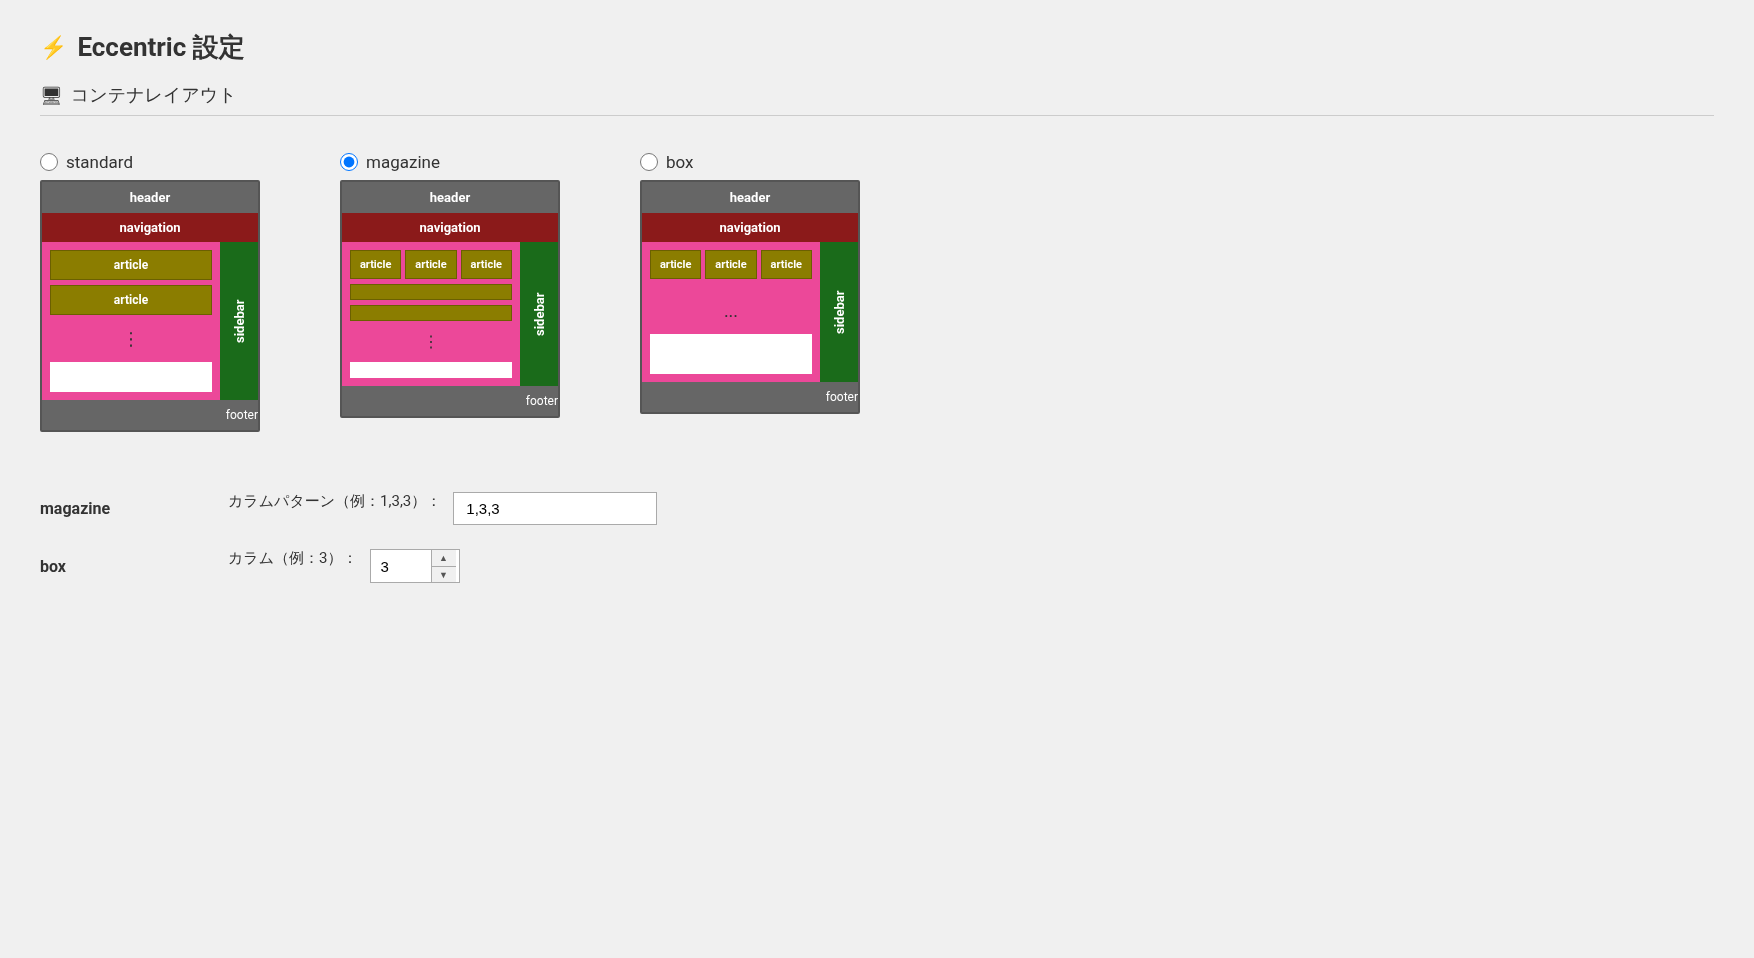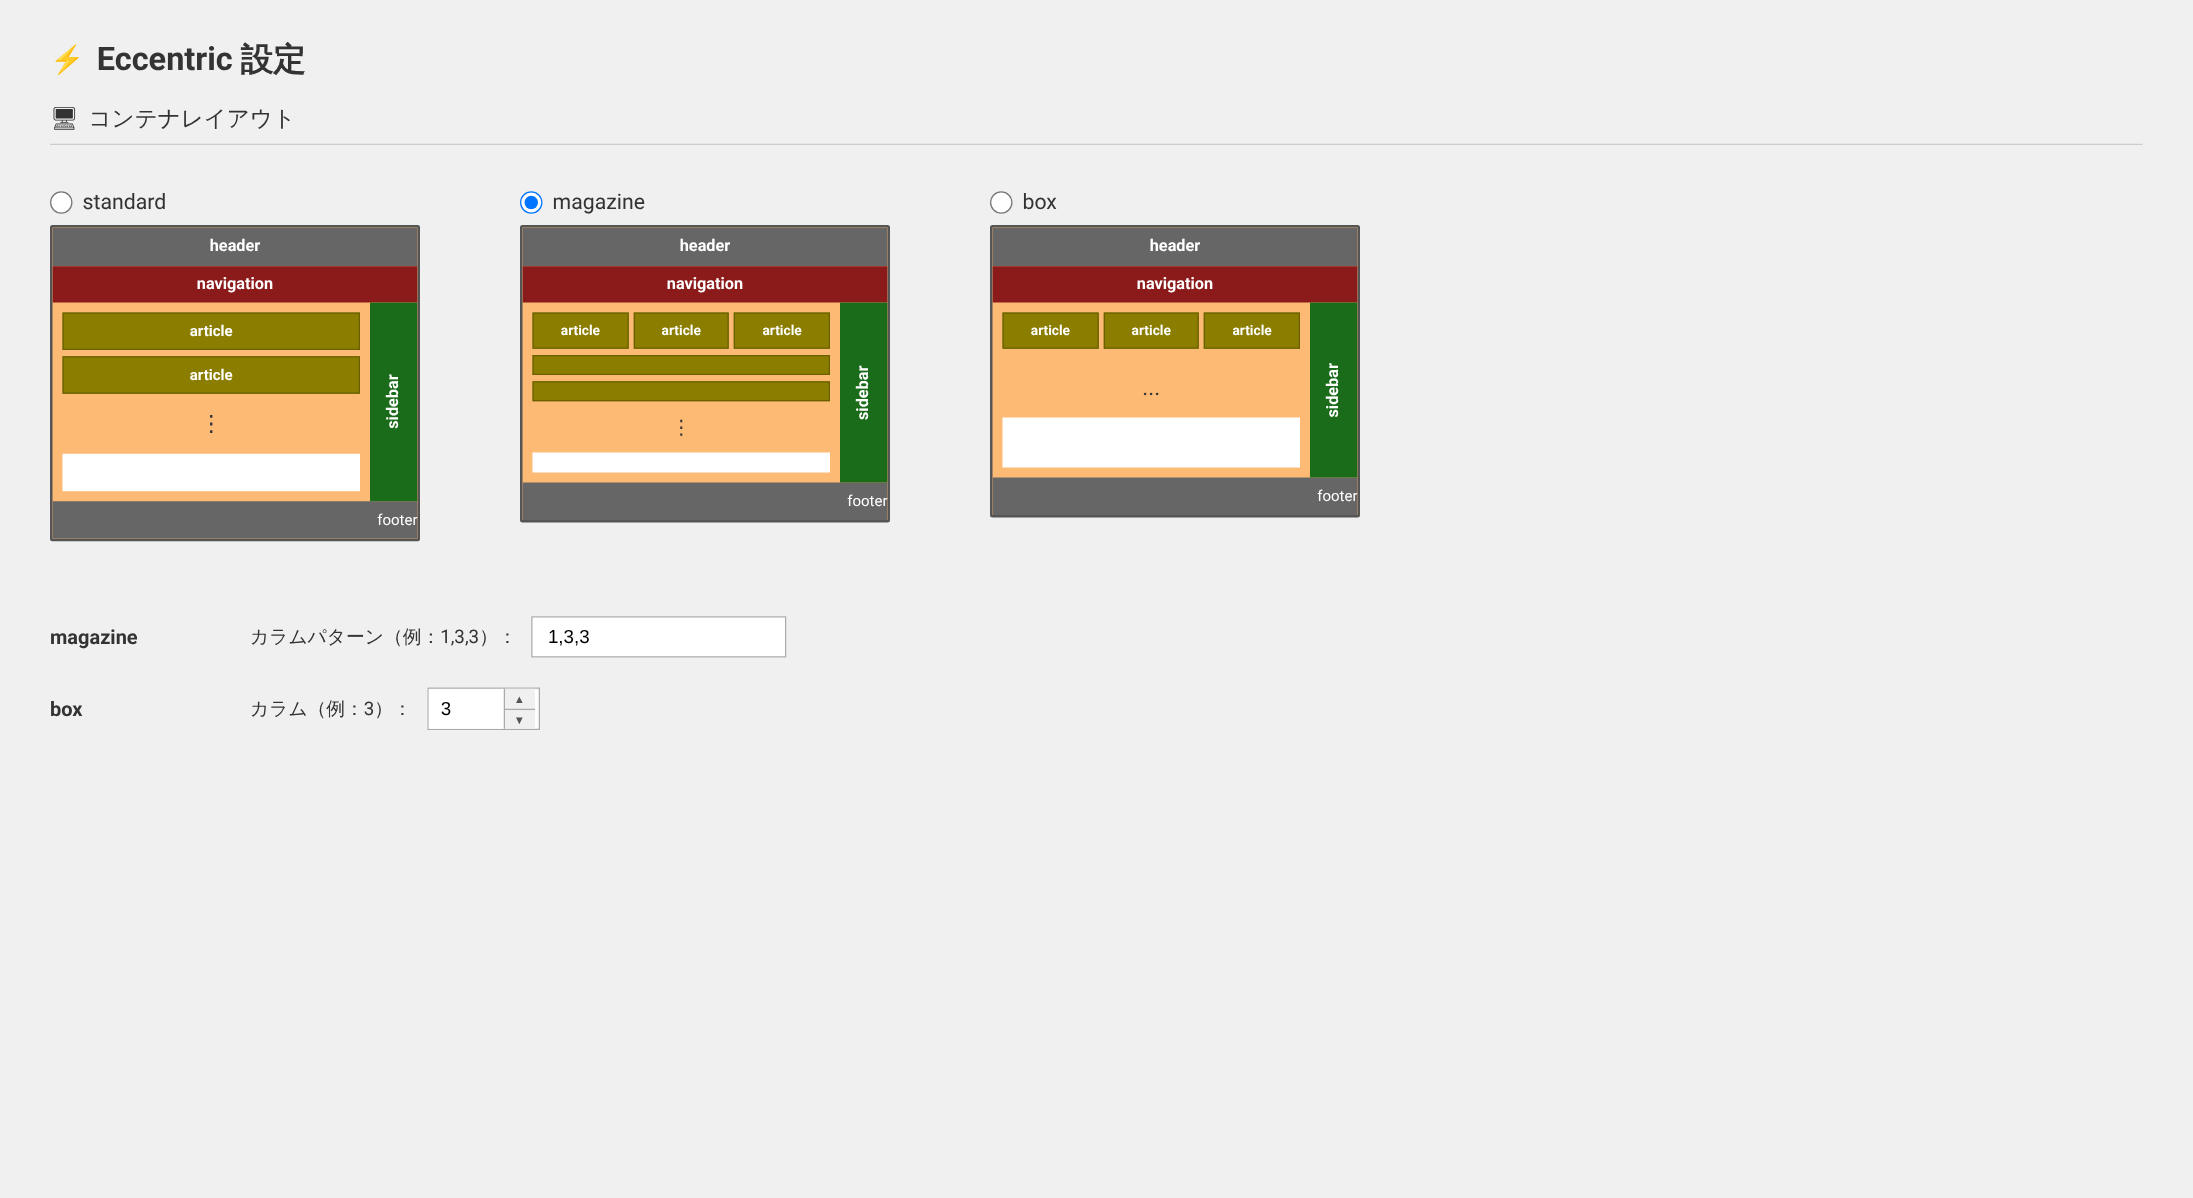--- a/index.html
+++ b/index.html
@@ -56,22 +56,22 @@
 
     .layout-radio-label input[type="radio"] {
       width: 18px;
       height: 18px;
       cursor: pointer;
     }
 
     
     .diagram {
       border: 2px solid #555;
-      background: #fdba74;
-      width: 296px;
+      background: #ec4899;
+      width: 220px;
       overflow: hidden;
       border-radius: 2px;
     }
 
     .diagram-header {
       background: #666;
       color: #fff;
       text-align: center;
       padding: 8px 0;
       font-size: 13px;
@@ -237,24 +237,25 @@
 
     .settings-label {
       font-weight: bold;
       font-size: 16px;
       width: 160px;
       min-width: 160px;
     }
 
     .settings-field {
       display: flex;
-      align-items: center;
+      align-items: flex-start;
       gap: 12px;
       font-size: 15px;
       color: #333;
+      margin-left: 28px;
     }
 
     .settings-field-label {
       font-size: 15px;
     }
 
     .settings-input {
       border: 1px solid #aaa;
       padding: 7px 12px;
       font-size: 15px;

